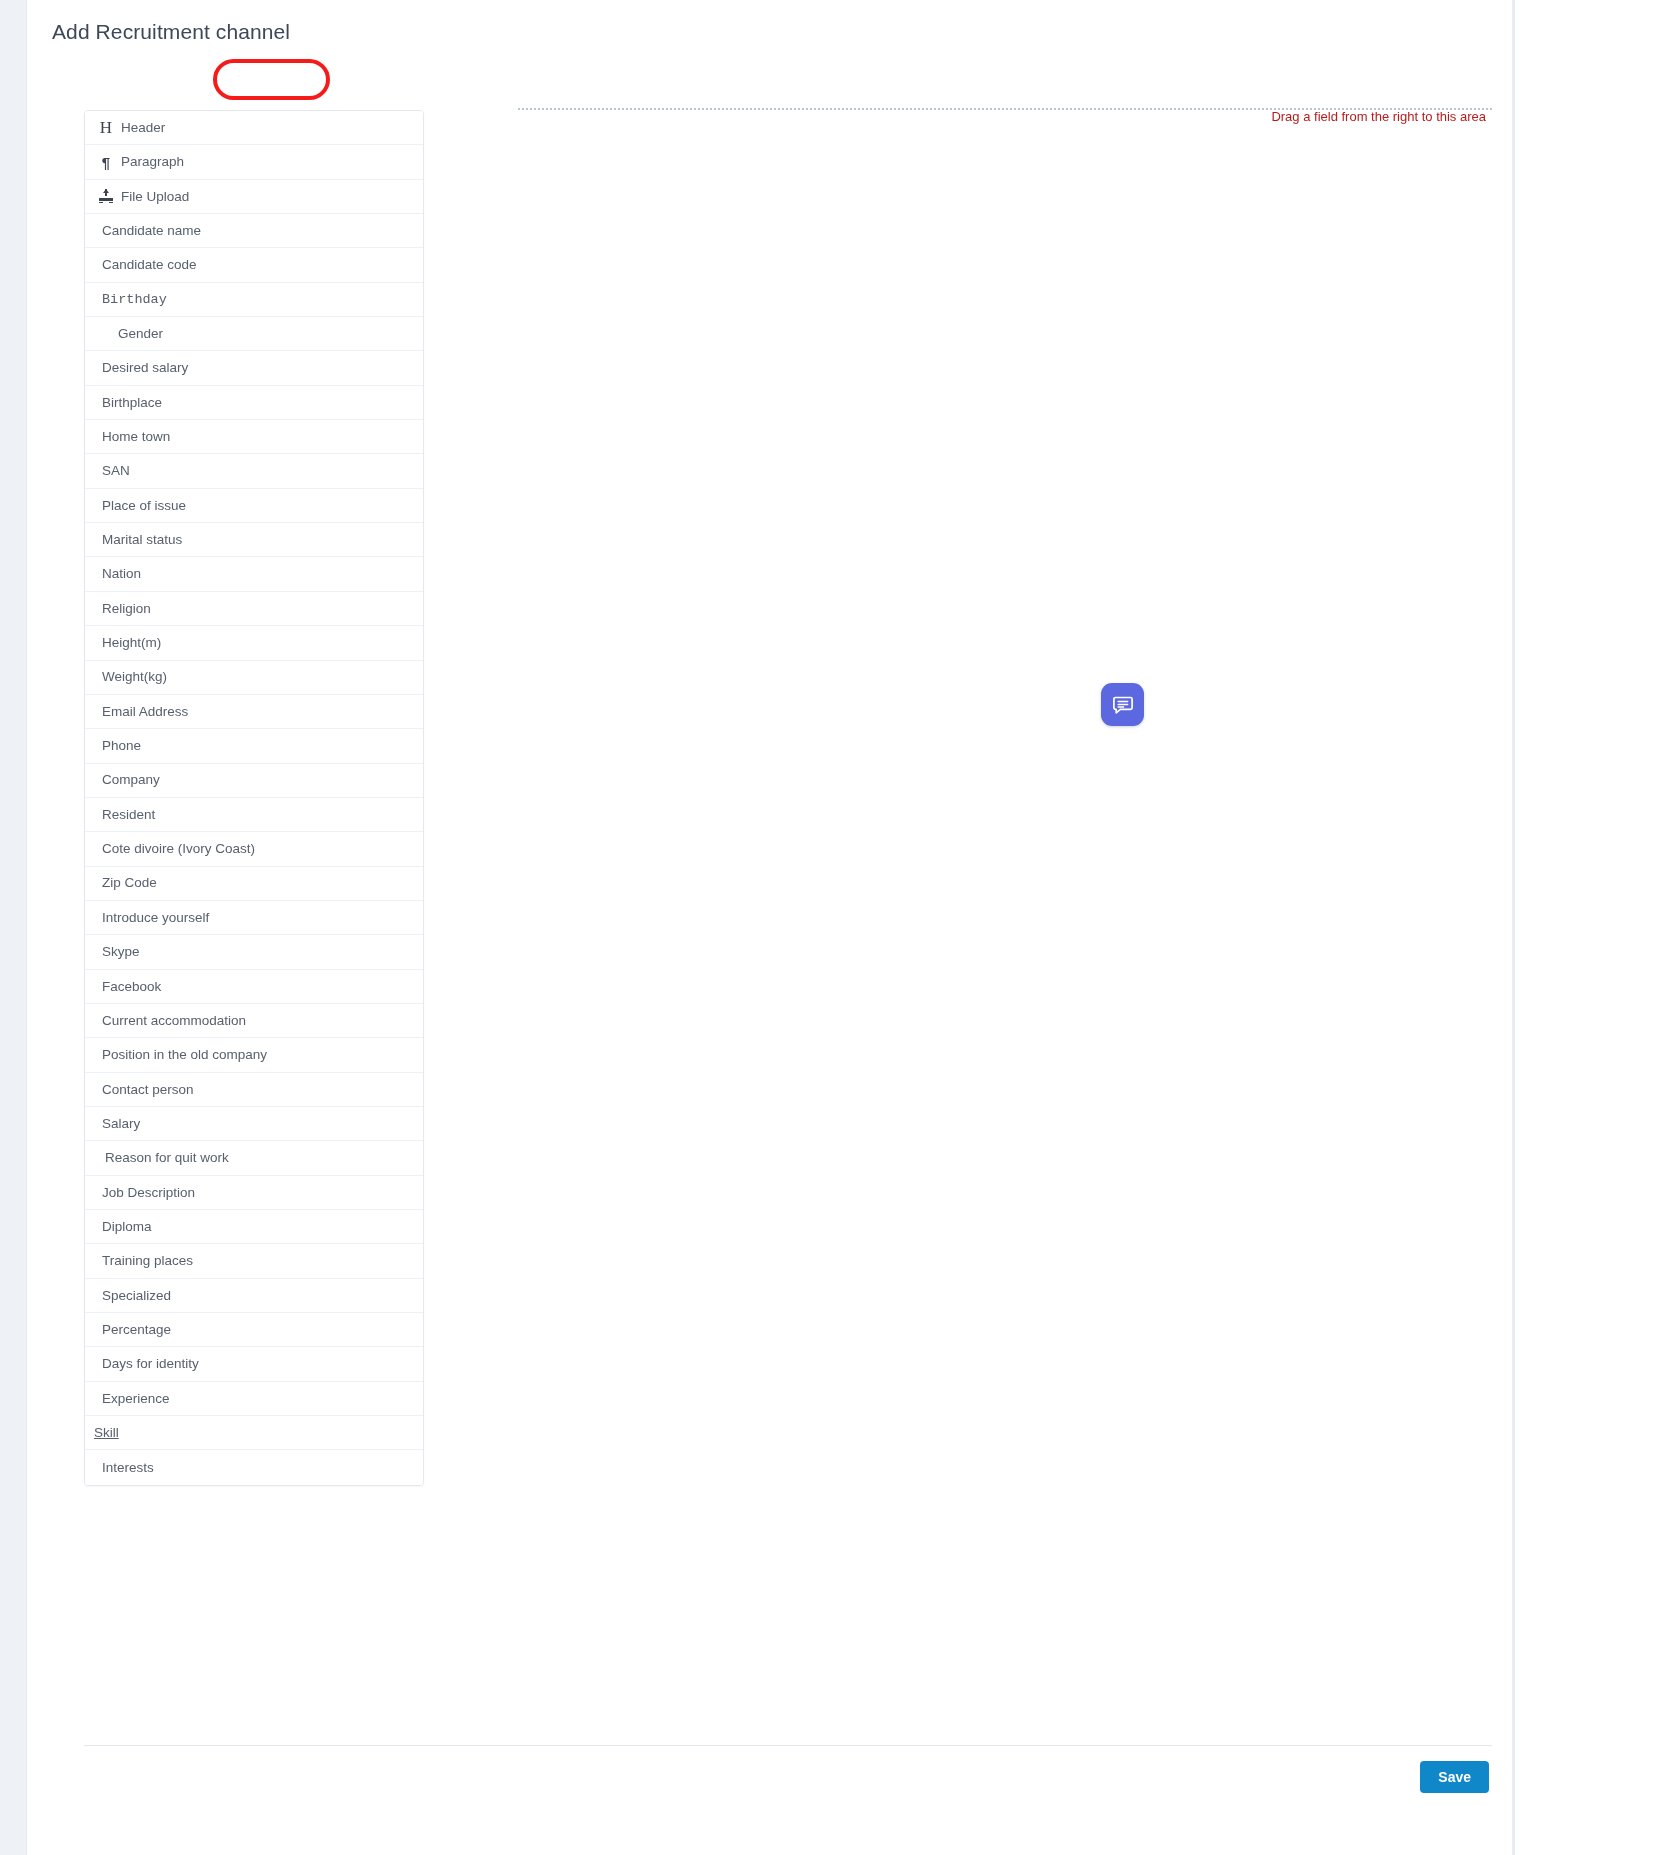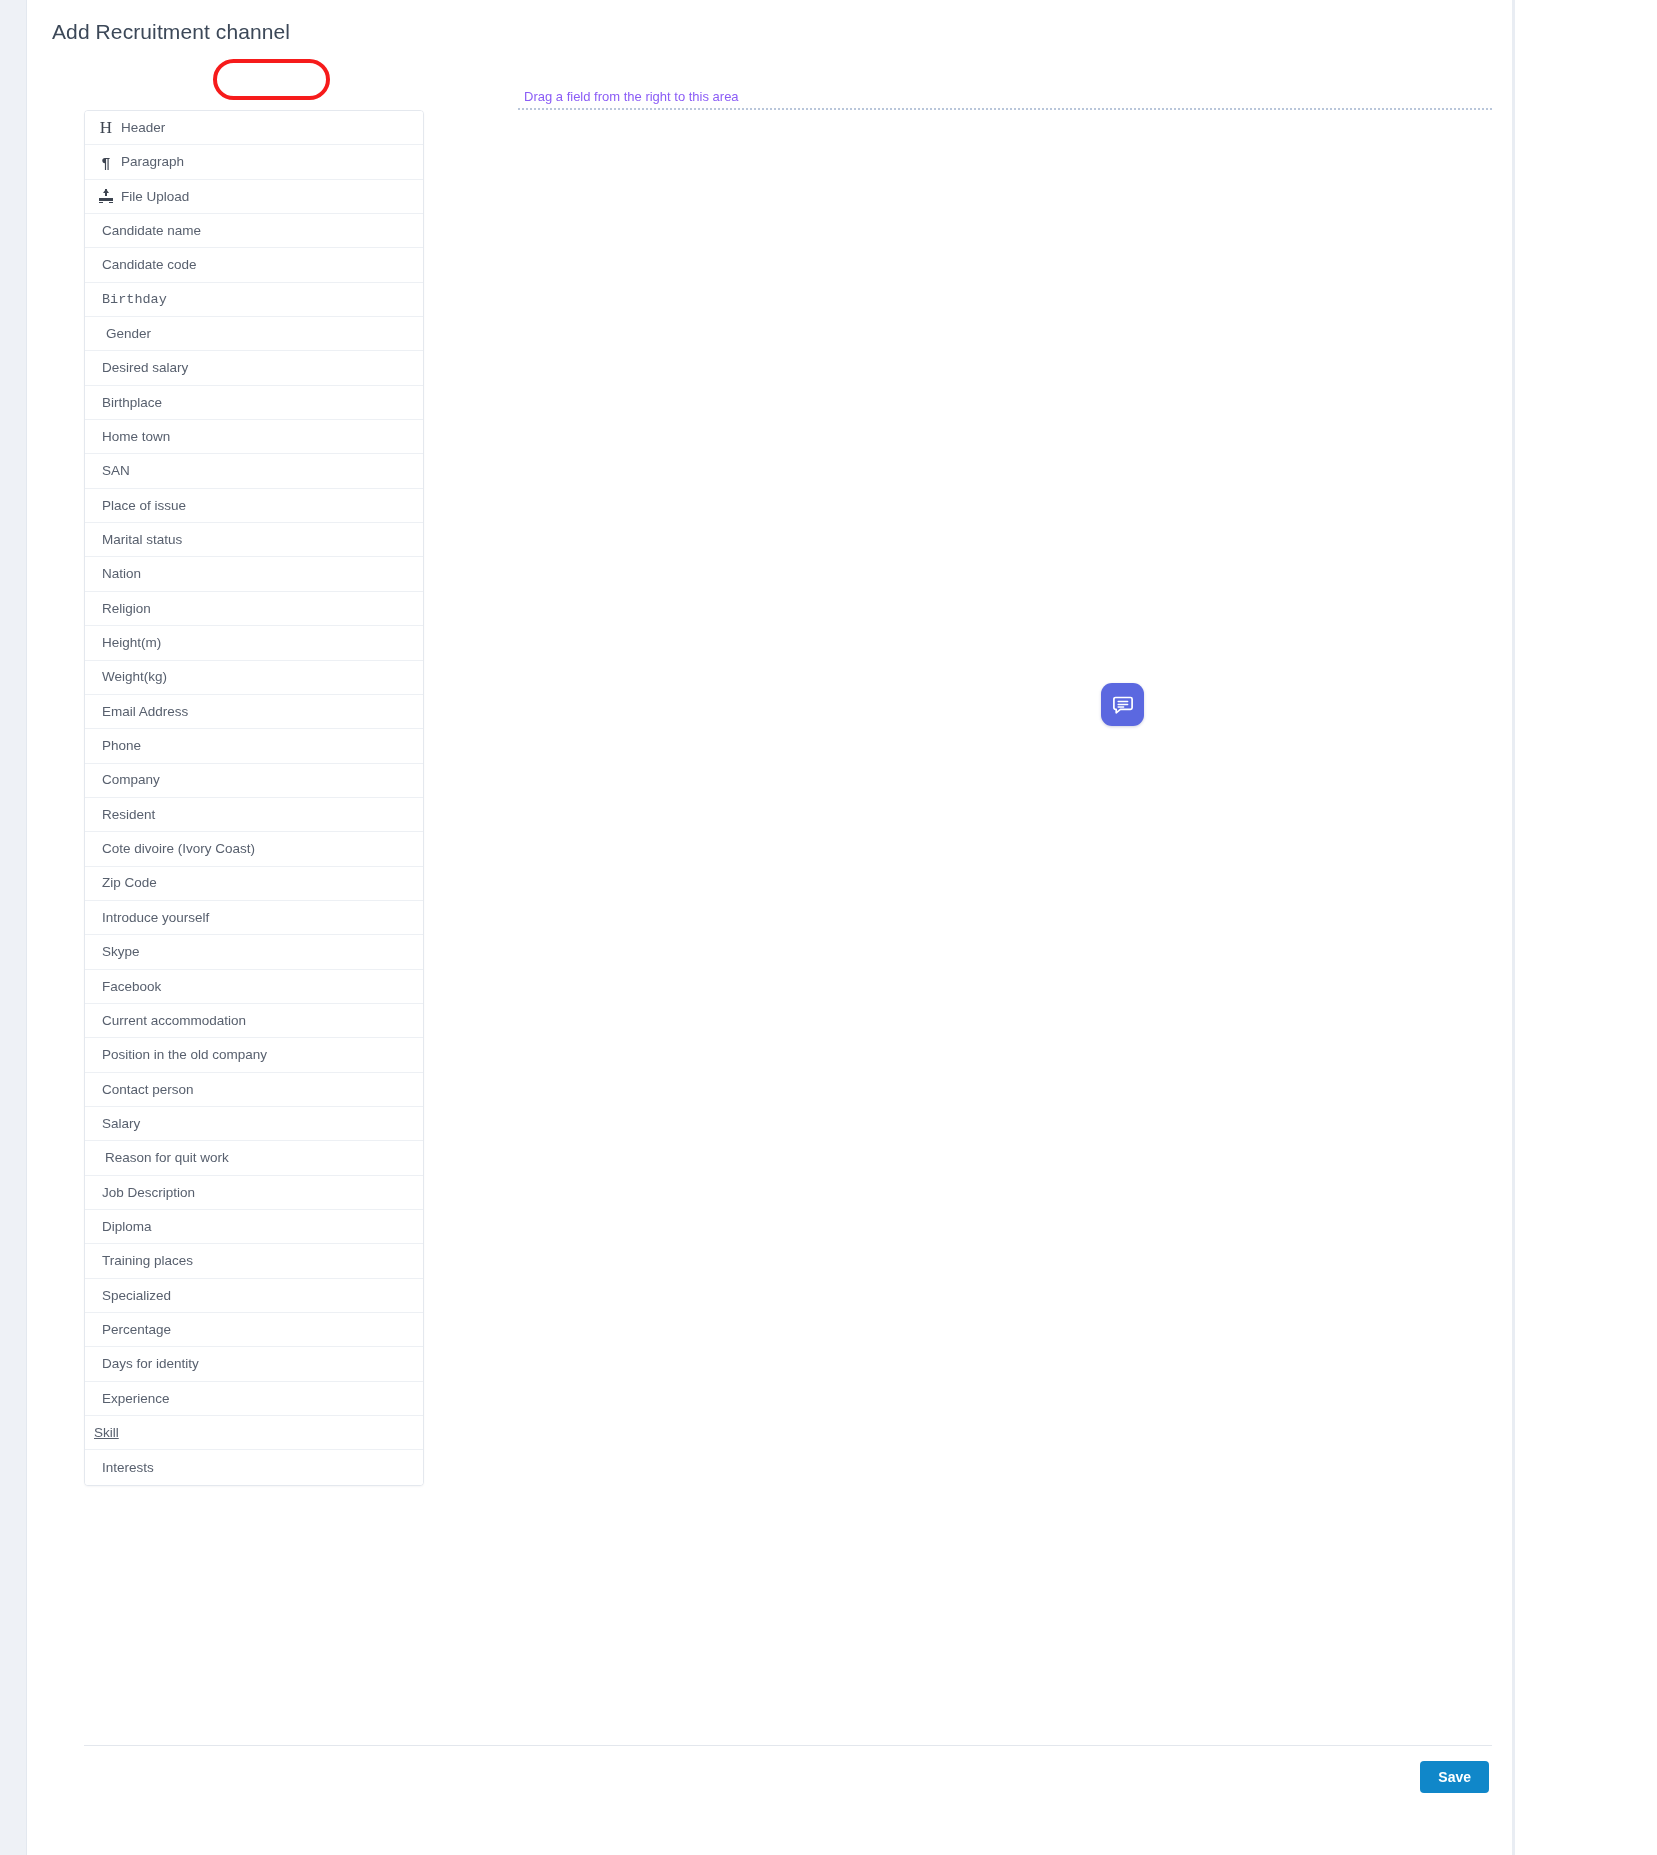--- a/index.html
+++ b/index.html
@@ -178,25 +178,25 @@
   
   .dropzone {
     position: absolute;
     left: 490px; top: 108px;
     right: 20px;
     height: 1px;
     border-top: 2px dotted #b9c6da;
   }
   .dropzone-hint {
     position: absolute;
-    left: 490px; top: 89px;
+    left: 490px; top: 109px;
     right: 20px;
-    text-align: left;
+    text-align: right;
     font-size: 13px;
-    color: #8b5cf6;
+    color: #b91c1c;
     background: transparent;
   }
   .dropzone-hint span {
     background: #ffffff;
     padding: 0 6px;
   }
   
   .chat-fab {
     position: absolute;
     left: 1073px; top: 683px;
@@ -267,21 +267,21 @@
         <div class="pal-item">
           <span class="lbl" style="margin-left: 8px;">Candidate name</span>
         </div>
         <div class="pal-item">
           <span class="lbl" style="margin-left: 8px;">Candidate code</span>
         </div>
         <div class="pal-item">
           <span class="lbl" style="margin-left: 8px; font-family: Liberation Mono, monospace;">Birthday</span>
         </div>
         <div class="pal-item">
-          <span class="lbl" style="margin-left: 12px;">Gender</span>
+          <span class="lbl" style="margin-left: 24px;">Gender</span>
         </div>
         <div class="pal-item">
           <span class="lbl" style="margin-left: 8px;">Desired salary</span>
         </div>
         <div class="pal-item">
           <span class="lbl" style="margin-left: 8px;">Birthplace</span>
         </div>
         <div class="pal-item">
           <span class="lbl" style="margin-left: 8px;">Home town</span>
         </div>

